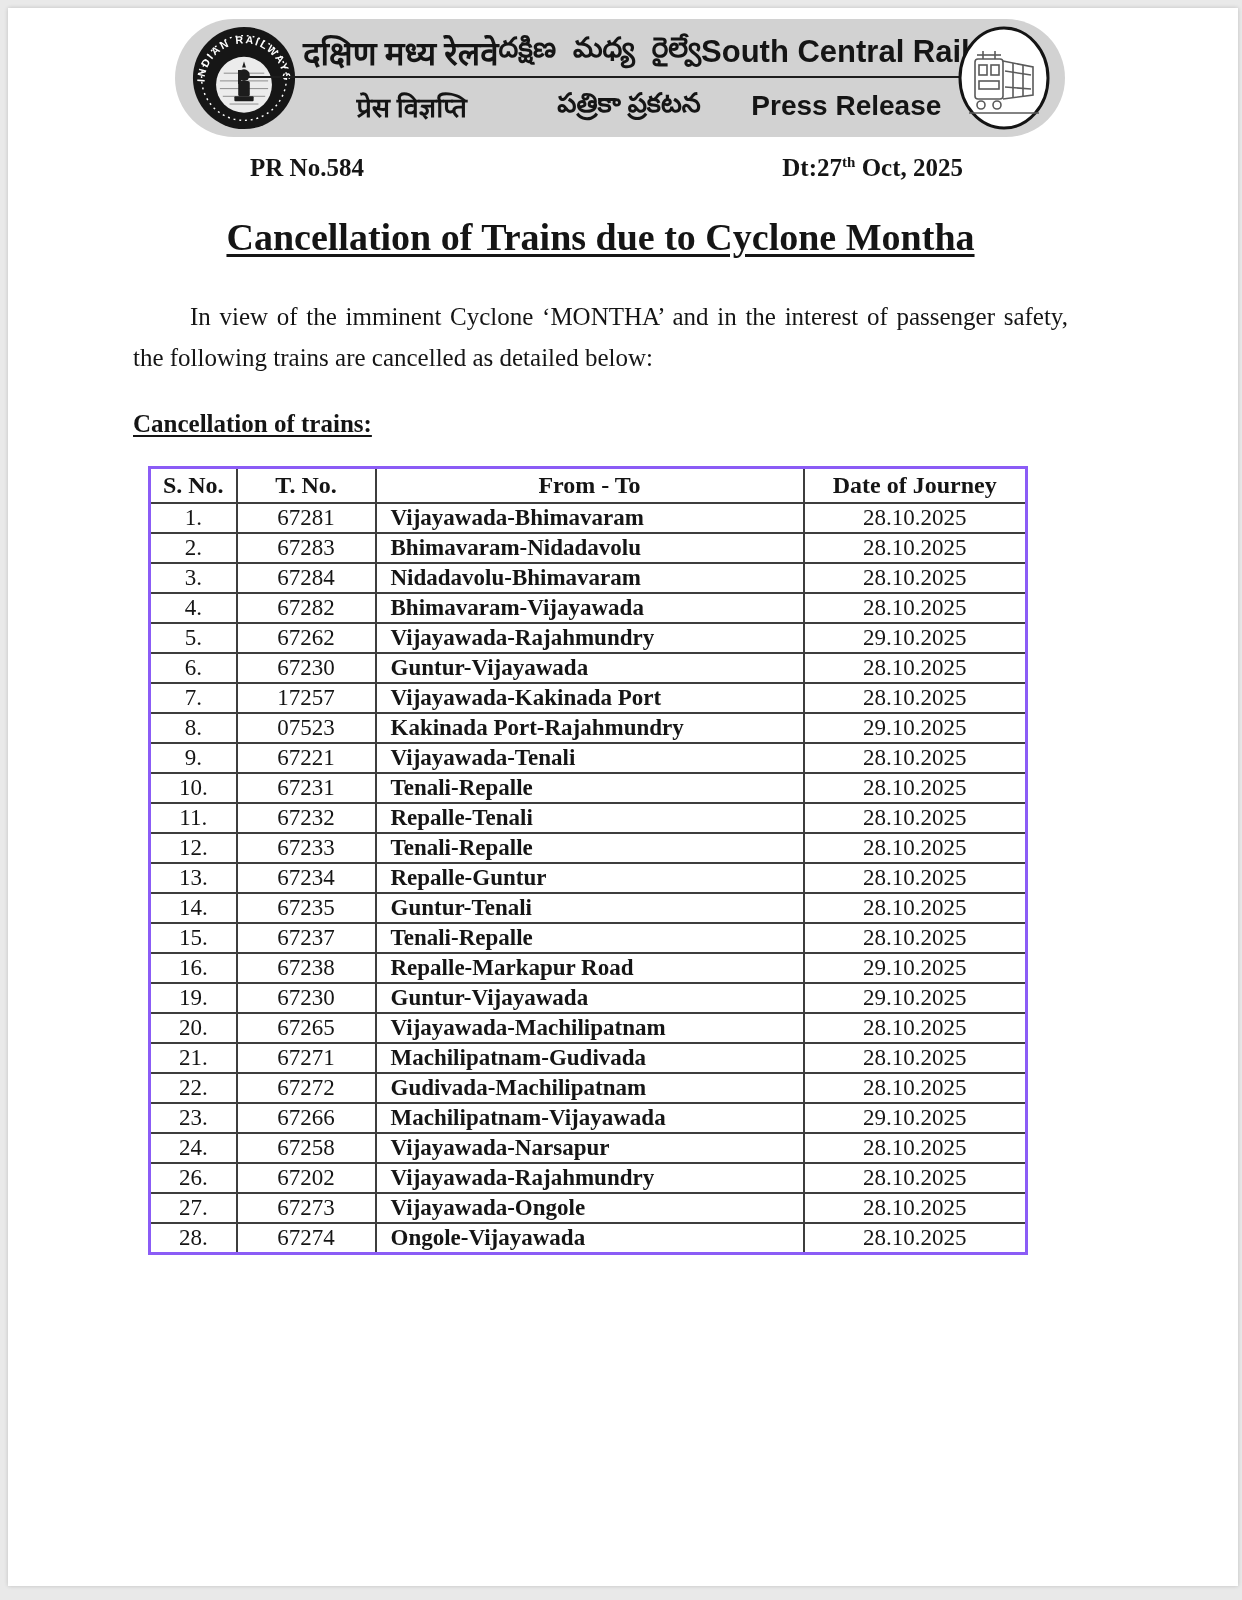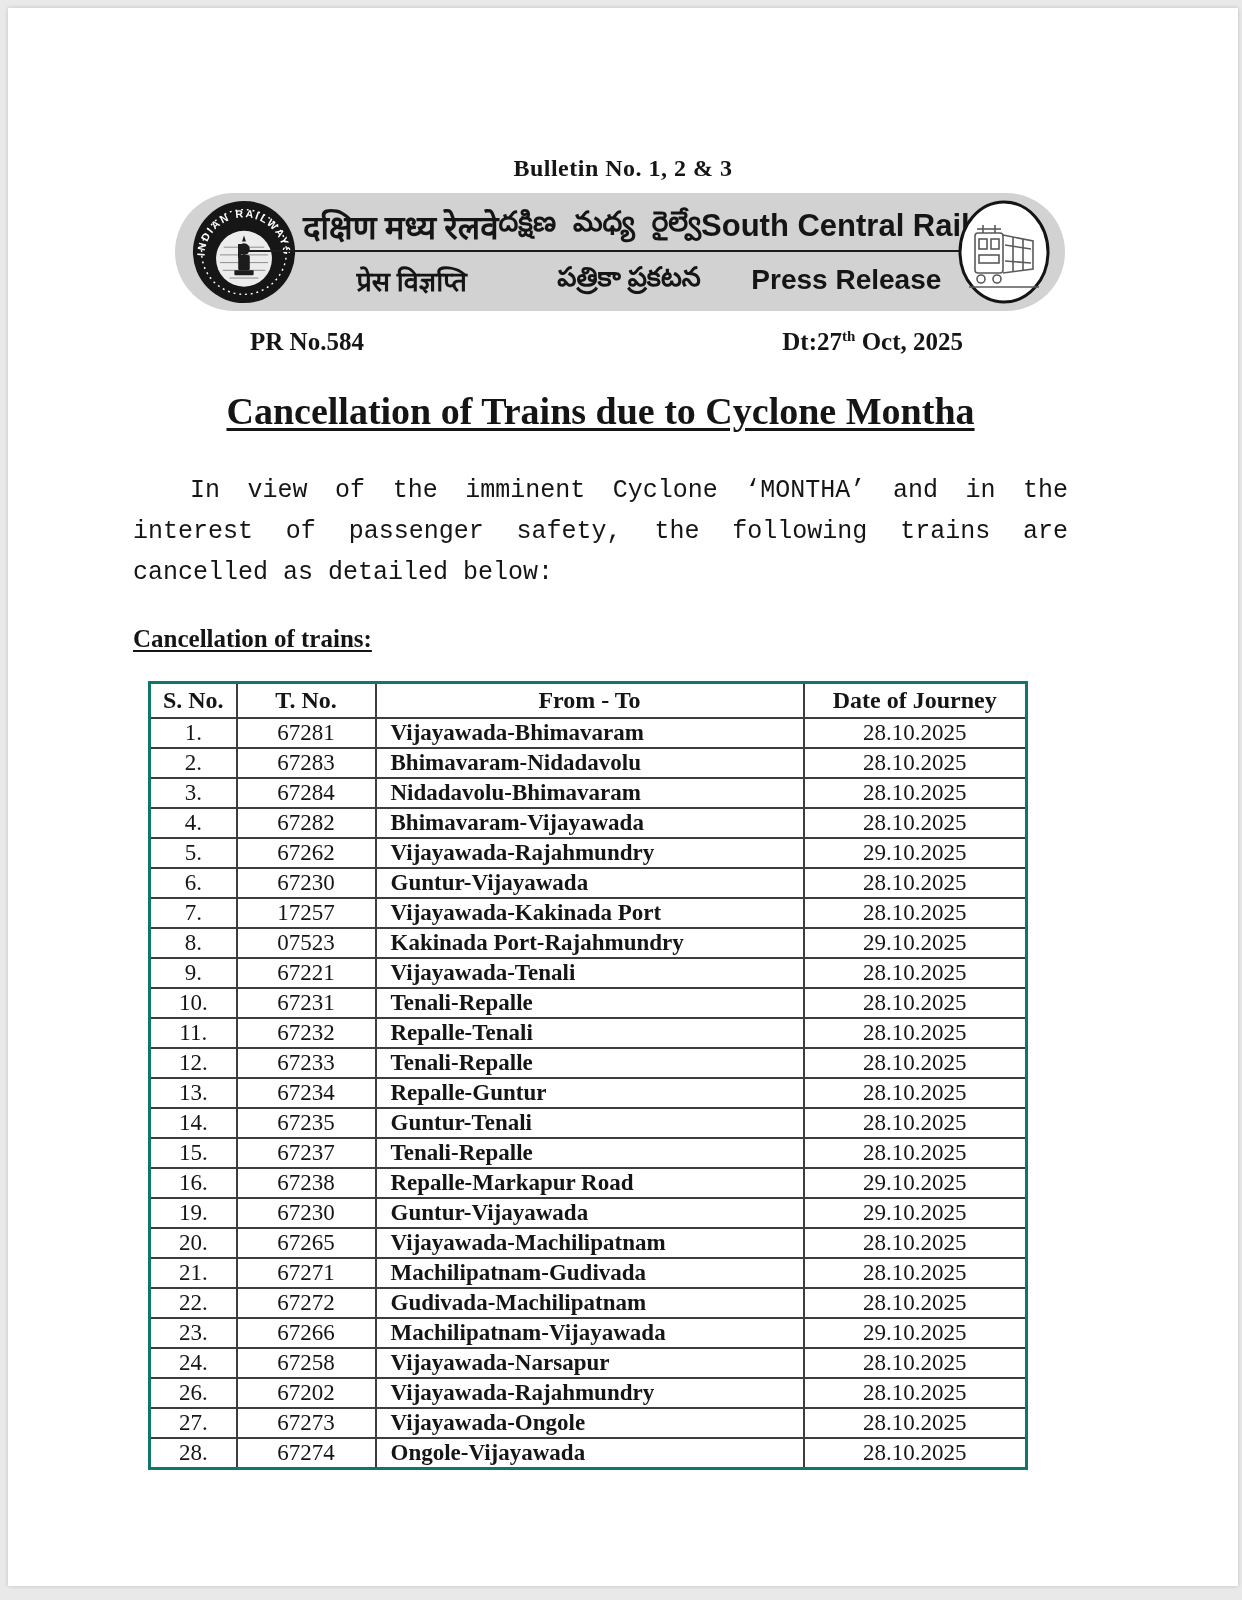--- a/index.html
+++ b/index.html
@@ -93,34 +93,33 @@
     font-size: 38px;
     text-decoration: underline;
     text-underline-offset: 4px;
   }
   .intro {
     margin-top: 37px;
     font-size: 25px;
     line-height: 41px;
     text-align: justify;
     text-indent: 57px;
-    font-family: Liberation Mono, monospace;
   }
   .section-heading {
     margin-top: 32px;
     font-weight: bold;
     font-size: 25px;
     text-decoration: underline;
     text-underline-offset: 3px;
   }
   
   table.cancel {
     margin: 28px 0 0 15px;
     border-collapse: collapse;
-    border: 3px solid #0f766e;
+    border: 3px solid #8b5cf6;
     width: 877px;
     table-layout: fixed;
   }
   table.cancel th, table.cancel td {
     border: 2px solid #3d3d3d;
     text-align: center;
     vertical-align: middle;
     overflow: hidden;
     white-space: nowrap;
   }
@@ -139,21 +138,20 @@
   col.c-sno  { width: 87px; }
   col.c-tno  { width: 139px; }
   col.c-route{ width: 428px; }
   col.c-date { width: 223px; }
 </style>
 </head>
 <body>
 
 <div class="page">
 
-  <div class="bulletin">Bulletin No. 1, 2 &amp; 3</div>
 
   <div class="banner">
     <svg class="emblem" width="106" height="106" viewBox="0 0 110 110">
       <circle cx="55" cy="55" r="53" fill="#161616"></circle>
       <circle cx="55" cy="55" r="44" fill="none" stroke="#ffffff" stroke-width="1.5" stroke-dasharray="2 4"></circle>
       <defs>
         <path id="arcTop" d="M 14,60 A 41,41 0 0 1 96,60"></path>
       </defs>
       <text font-size="11" fill="#ffffff" font-weight="bold" font-family="Liberation Sans, sans-serif" letter-spacing="2">
         <textPath href="#arcTop" startOffset="50%" text-anchor="middle">INDIAN RAILWAYS</textPath>

